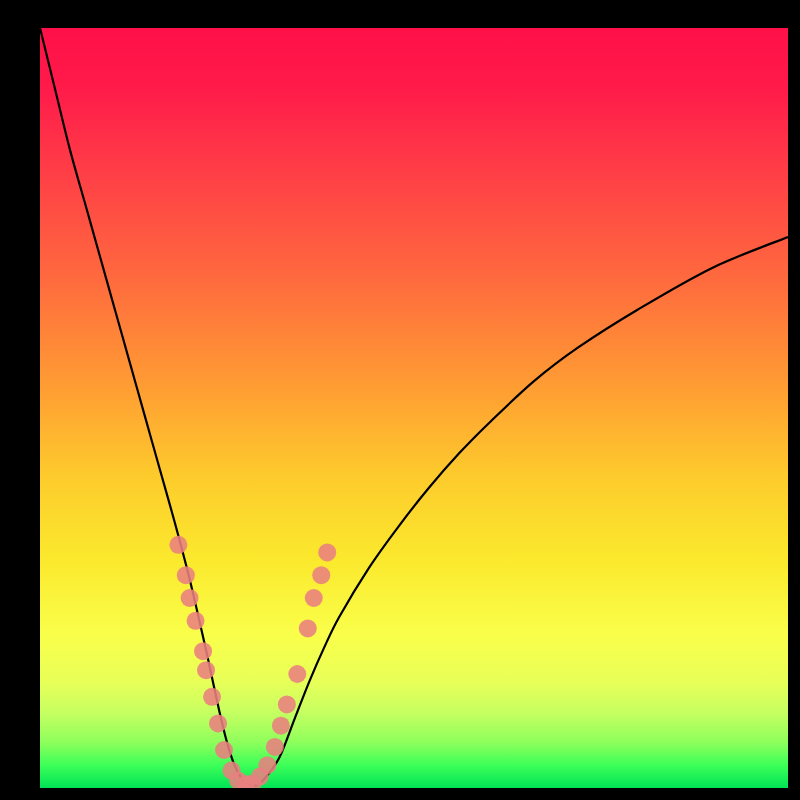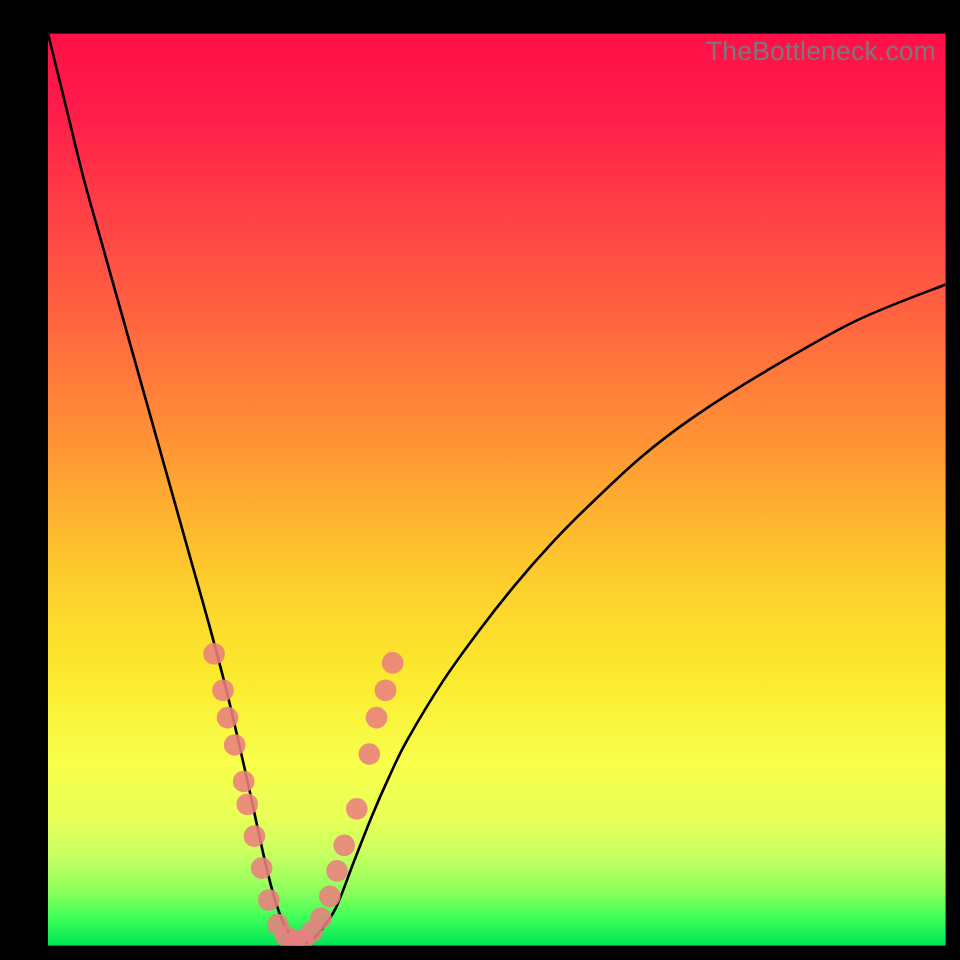--- a/index.html
+++ b/index.html
@@ -67,21 +67,20 @@
     fill: #e98080;
     fill-opacity: 0.88;
     stroke: none;
   }
 </style>
 </head>
 <body>
 
 <div class="frame">
   <div class="plot-area">
-    <div class="watermark">TheBottleneck.com</div>
     <svg class="curve" viewBox="0 0 748 760" preserveAspectRatio="none">
       <path id="bottleneck-path" class="curve-path" d="M 0.00 0.00 C 2.39 9.73, 10.17 41.34, 14.96 60.80 C 19.75 80.26, 25.13 103.36, 29.92 121.60 C 34.71 139.84, 40.09 157.78, 44.88 174.80 C 49.67 191.82, 55.05 210.98, 59.84 228.00 C 64.63 245.02, 70.01 264.18, 74.80 281.20 C 79.59 298.22, 84.97 317.38, 89.76 334.40 C 94.55 351.42, 99.93 370.58, 104.72 387.60 C 109.51 404.62, 114.89 423.78, 119.68 440.80 C 124.47 457.82, 129.85 476.37, 134.64 494.00 C 139.43 511.63, 144.81 531.54, 149.60 551.00 C 154.39 570.46, 160.97 599.79, 164.56 615.60 C 168.15 631.41, 169.65 638.86, 172.04 649.80 C 174.43 660.74, 177.13 673.66, 179.52 684.00 C 181.91 694.34, 184.61 705.89, 187.00 714.40 C 189.39 722.91, 192.09 731.36, 194.48 737.20 C 196.87 743.04, 199.57 747.72, 201.96 750.88 C 204.35 754.04, 207.05 755.99, 209.44 756.96 C 211.83 757.93, 214.53 757.93, 216.92 756.96 C 219.31 755.99, 220.81 755.26, 224.40 750.88 C 227.99 746.50, 234.57 739.08, 239.36 729.60 C 244.15 720.12, 249.53 703.76, 254.32 691.60 C 259.11 679.44, 264.49 665.15, 269.28 653.60 C 274.07 642.05, 279.45 629.74, 284.24 619.40 C 289.03 609.06, 292.02 601.77, 299.20 589.00 C 306.38 576.23, 319.55 554.19, 329.12 539.60 C 338.69 525.01, 349.47 510.57, 359.04 497.80 C 368.61 485.03, 379.39 471.35, 388.96 459.80 C 398.53 448.25, 409.31 435.94, 418.88 425.60 C 428.45 415.26, 436.83 406.75, 448.80 395.20 C 460.77 383.65, 479.32 365.56, 493.68 353.40 C 508.04 341.24, 521.80 330.75, 538.56 319.20 C 555.32 307.65, 576.86 293.97, 598.40 281.20 C 619.94 268.43, 649.26 250.95, 673.20 239.40 C 697.14 227.85, 736.03 213.86, 748.00 209.00"></path>
       <g id="marker-group">
           <circle cx="138.38" cy="516.80" r="9" class="marker"></circle>
           <circle cx="145.86" cy="547.20" r="9" class="marker"></circle>
           <circle cx="149.60" cy="570.00" r="9" class="marker"></circle>
           <circle cx="155.58" cy="592.80" r="9" class="marker"></circle>
           <circle cx="163.06" cy="623.20" r="9" class="marker"></circle>
           <circle cx="166.06" cy="642.20" r="9" class="marker"></circle>
           <circle cx="172.04" cy="668.80" r="9" class="marker"></circle>

